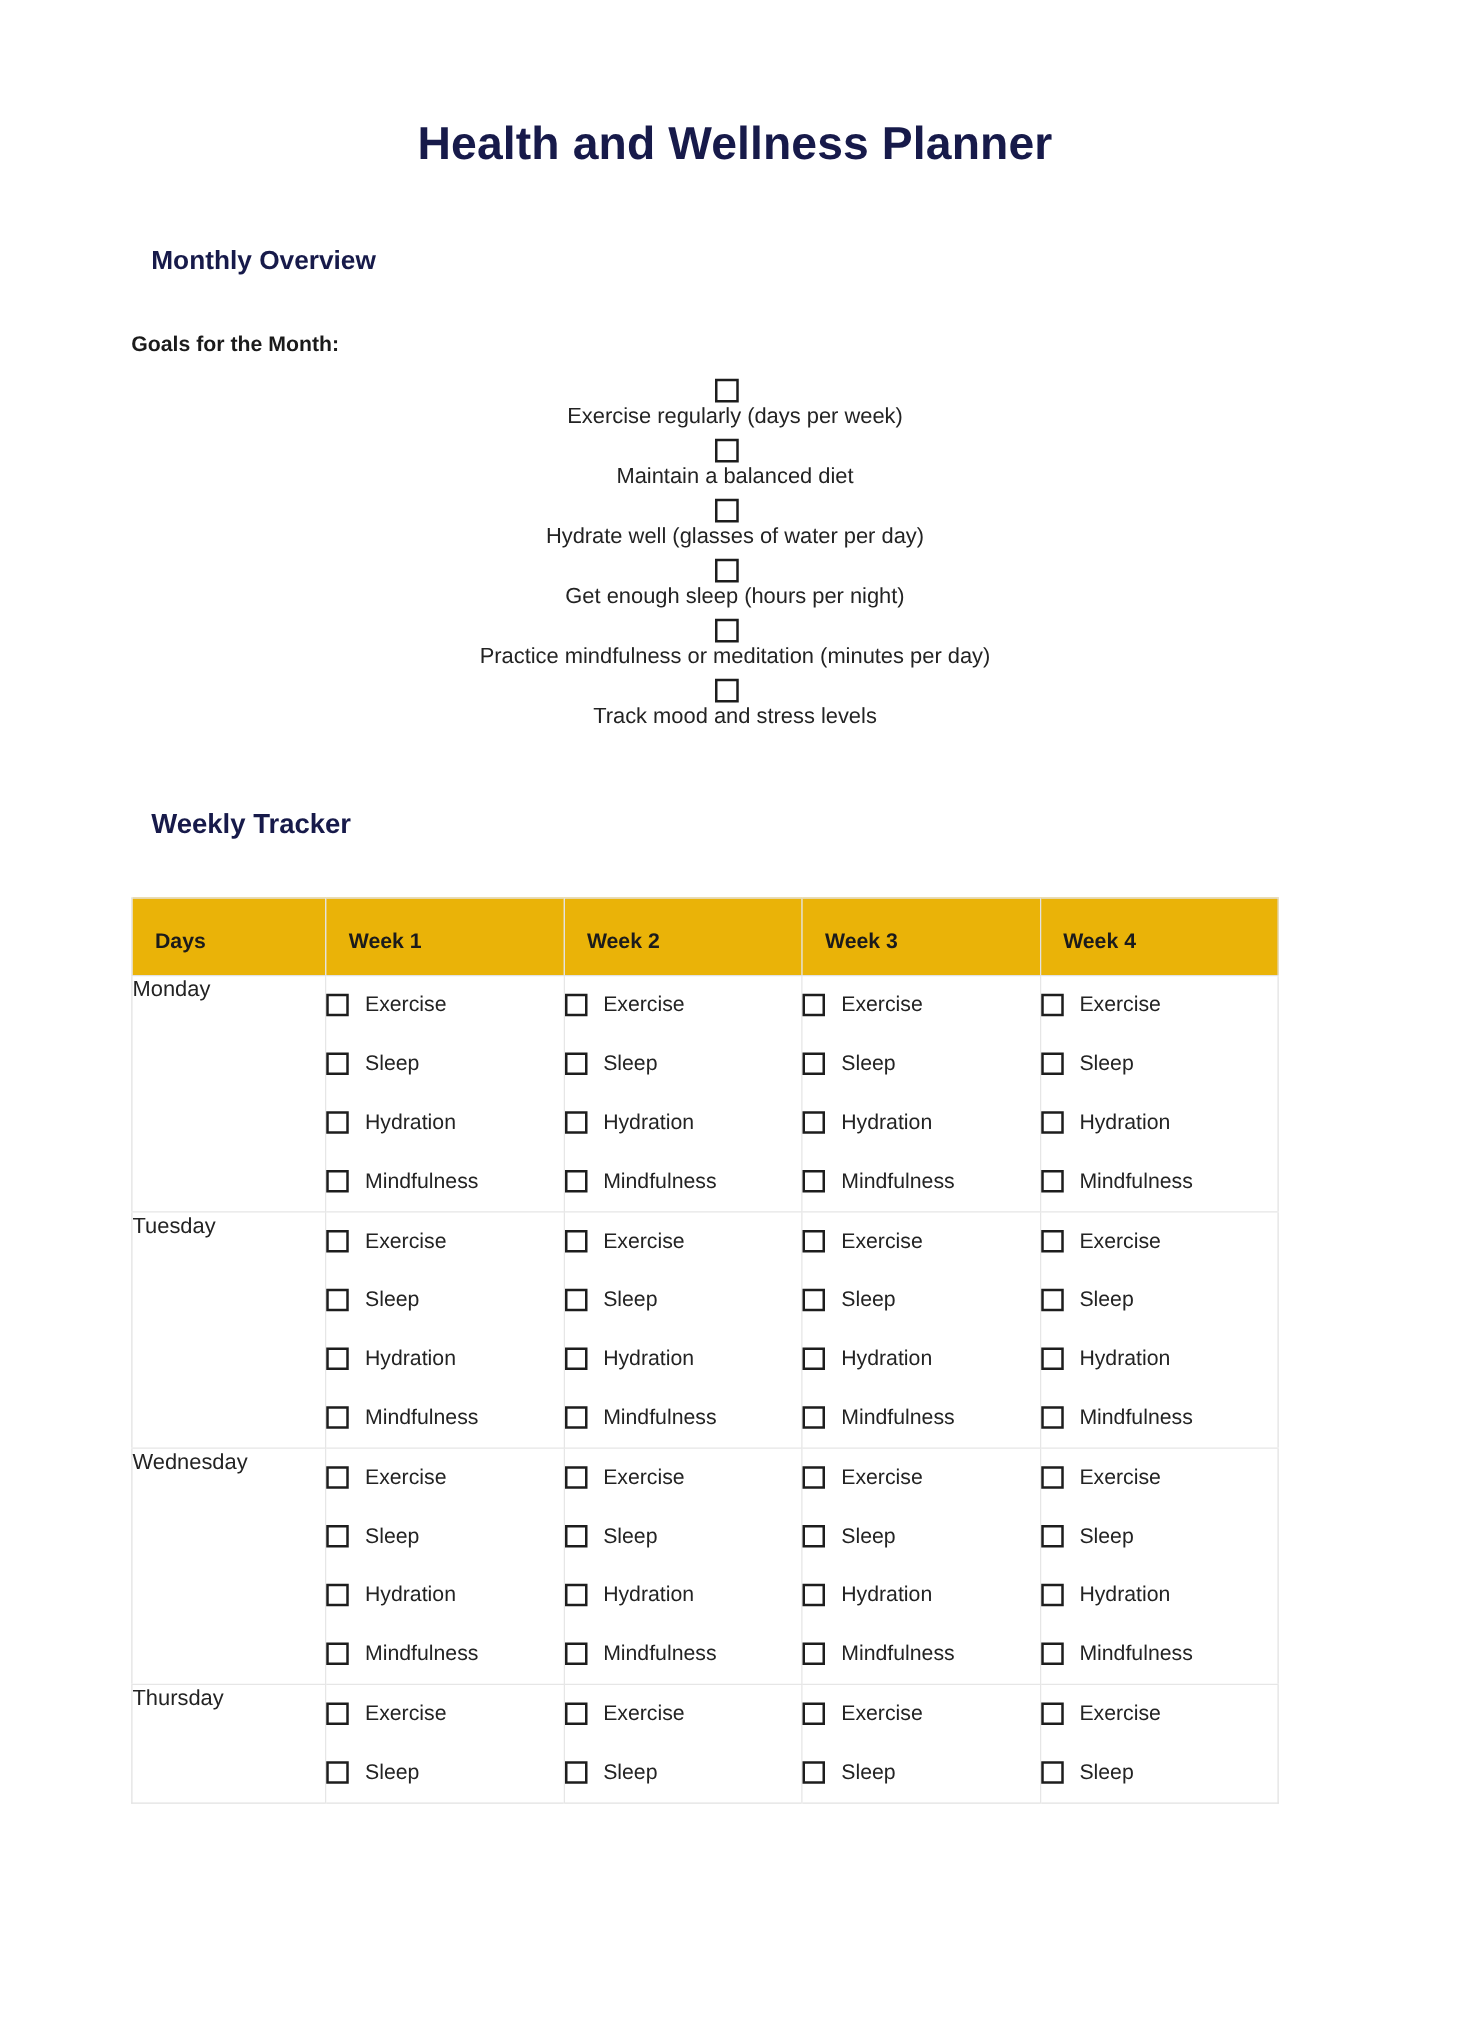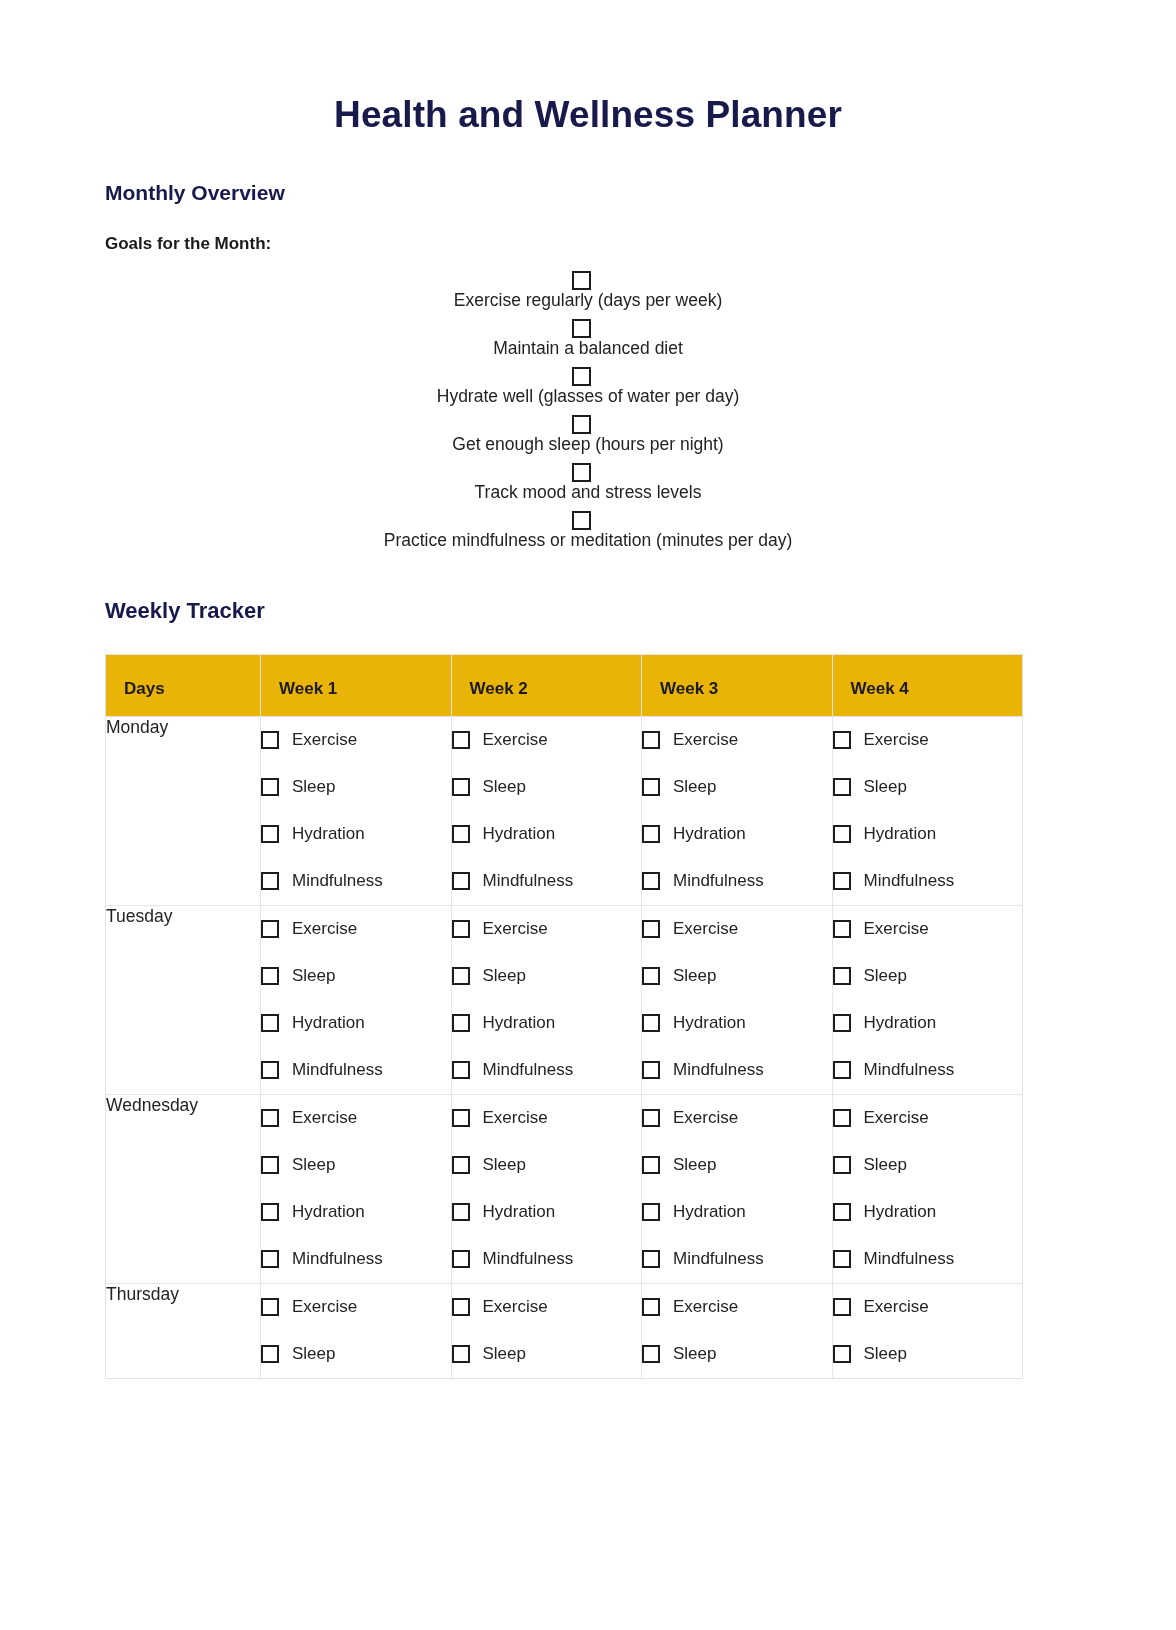--- a/index.html
+++ b/index.html
@@ -31,21 +31,21 @@
     text-align: center;
     font-size: 37px;
     font-weight: bold;
     color: #171a4a;
     letter-spacing: 0.1px;
     line-height: 1.1;
   }
 
   
   .section-heading {
-    margin: 0;
+    margin: 16px;
     padding-top: 44px;
     font-size: 21px;
     font-weight: bold;
     color: #171a4a;
     line-height: 1.2;
   }
   .section-heading.tracker {
     padding-top: 39px;
     font-size: 22px;
   }
@@ -183,25 +183,25 @@
       <li class="goal-item">
         <span class="chk"></span>
         <span class="goal-label">Hydrate well (glasses of water per day)</span>
       </li>
       <li class="goal-item">
         <span class="chk"></span>
         <span class="goal-label">Get enough sleep (hours per night)</span>
       </li>
       <li class="goal-item">
         <span class="chk"></span>
-        <span class="goal-label">Track mood and stress levels</span>
+        <span class="goal-label">Practice mindfulness or meditation (minutes per day)</span>
       </li>
       <li class="goal-item">
         <span class="chk"></span>
-        <span class="goal-label">Practice mindfulness or meditation (minutes per day)</span>
+        <span class="goal-label">Track mood and stress levels</span>
       </li>
     </ul>
 
   <h2 class="section-heading tracker">Weekly Tracker</h2>
 
   <div class="tracker-wrap">
     <table class="tracker">
       <colgroup>
         <col class="c-days">
           <col class="c-week">

